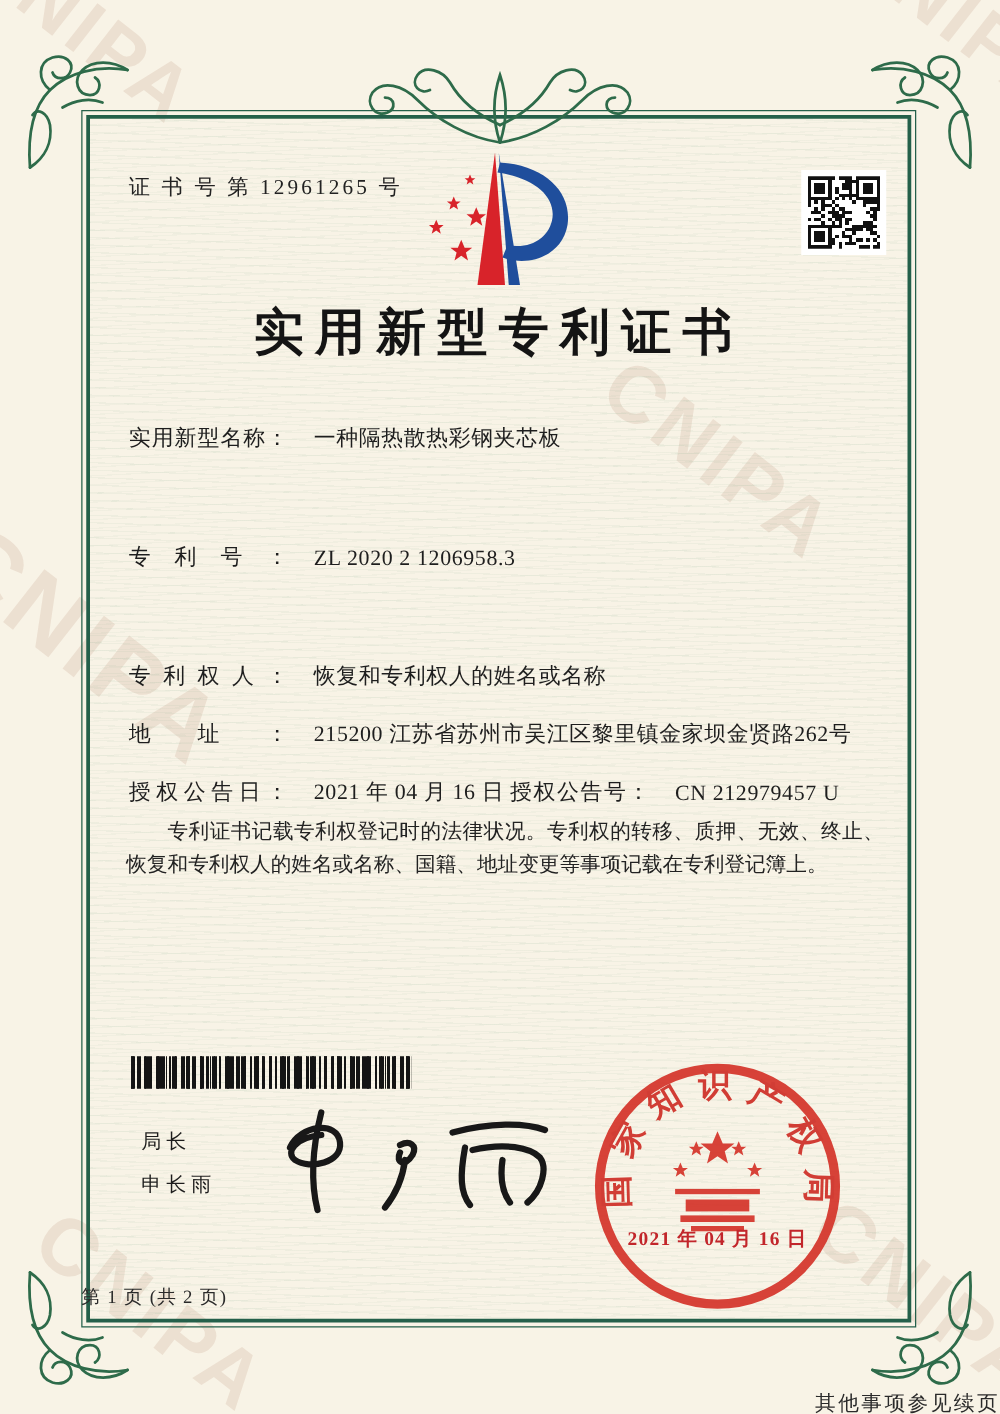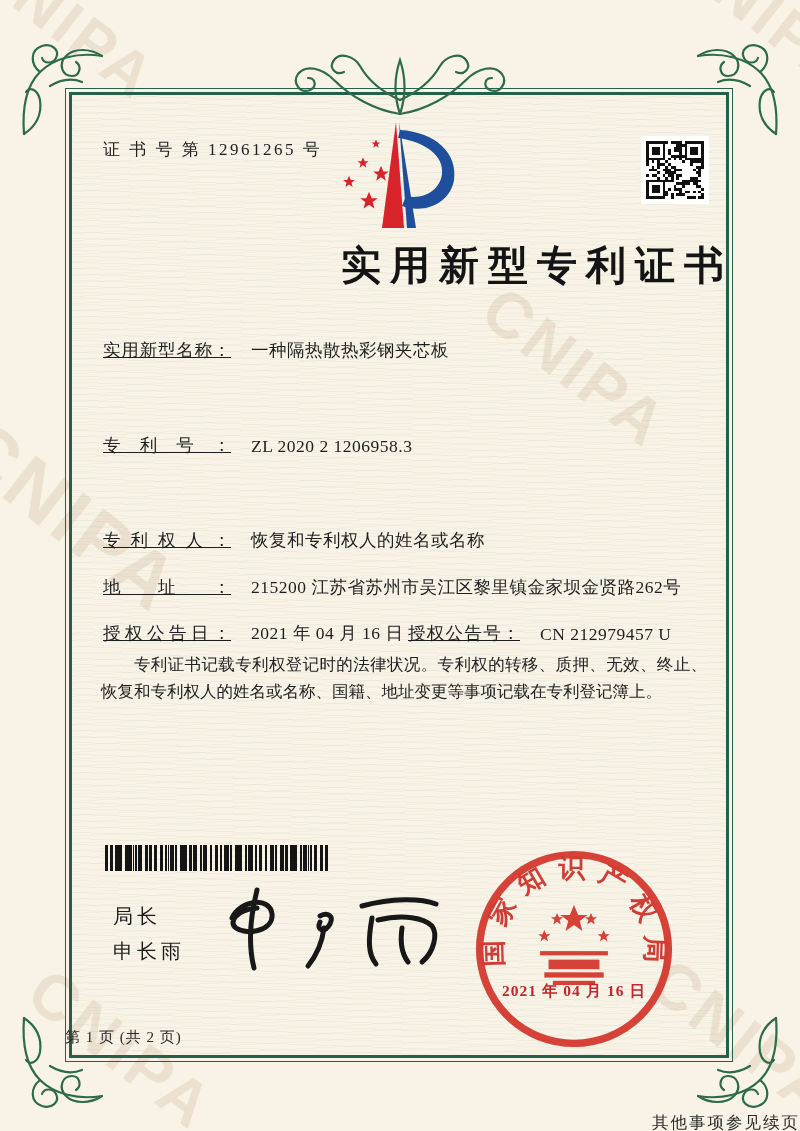--- a/index.html
+++ b/index.html
@@ -61,36 +61,35 @@
   }
   .logo{position:absolute;left:336px;top:116px;width:132px;height:120px;}
   .qr-box{
     position:absolute;left:641px;top:136px;width:68px;height:68px;
     background:#fff;display:flex;align-items:center;justify-content:center;
   }
   .qr-box svg{width:58px;height:58px;fill:#101010;}
 
   .title{
     position:absolute;left:65px;top:238px;width:668px;
-    text-align:right;
+    text-align:center;
     font-size:40px;font-weight:bold;color:#141414;
     letter-spacing:9px;
   }
 
   
   .field{
     position:absolute;left:103px;width:620px;
     font-size:17.5px;color:#1e1e1e;letter-spacing:0.5px;
     white-space:nowrap;
   }
   .flabel{
     display:inline-block;width:128px;
     text-align:justify;text-align-last:justify;
     vertical-align:bottom;
-    text-decoration:underline;
   }
   .fvalue{margin-left:20px;}
   .fpair2{position:absolute;left:305px;top:0;}
   .fpair2 .flabel{width:112px;}
 
   
   .paras{
     position:absolute;left:101px;top:652px;width:606px;
     font-size:16.5px;line-height:26.5px;color:#222;
     text-align:justify;
@@ -103,21 +102,21 @@
     background-image:
       repeating-linear-gradient(90deg,#141414 0 2px,transparent 2px 5px),
       repeating-linear-gradient(90deg,#141414 0 1px,transparent 1px 7px),
       repeating-linear-gradient(90deg,#141414 0 3px,transparent 3px 11px);
   }
 
   
   .signer{
     position:absolute;left:113px;
     font-family:"Liberation Sans","DejaVu Sans",sans-serif;
-    font-size:20px;color:#1c1c1c;letter-spacing:4px;
+    font-size:16px;color:#1c1c1c;letter-spacing:4px;
   }
   .signer-title{top:903px;}
   .signer-name{top:938px;}
   .signature{position:absolute;left:212px;top:878px;width:232px;height:102px;}
   .signature path{stroke:#181818;stroke-width:5;fill:none;stroke-linecap:round;stroke-linejoin:round;}
 
   
   .seal{position:absolute;left:468px;top:843px;width:212px;height:212px;}
   .seal svg{width:212px;height:212px;opacity:0.93;}
   .seal-date{

